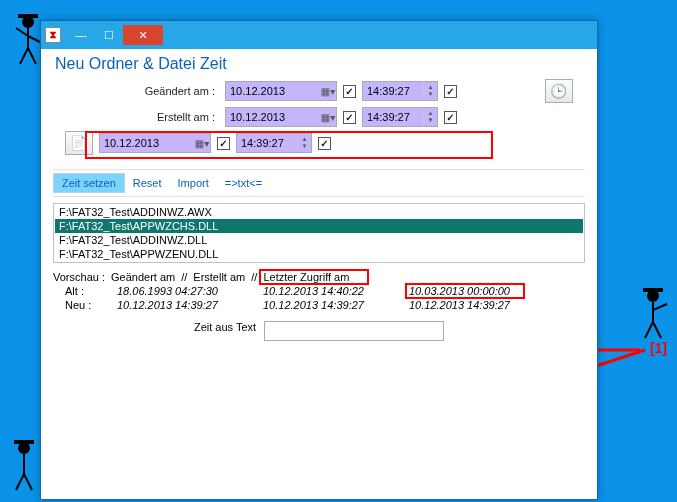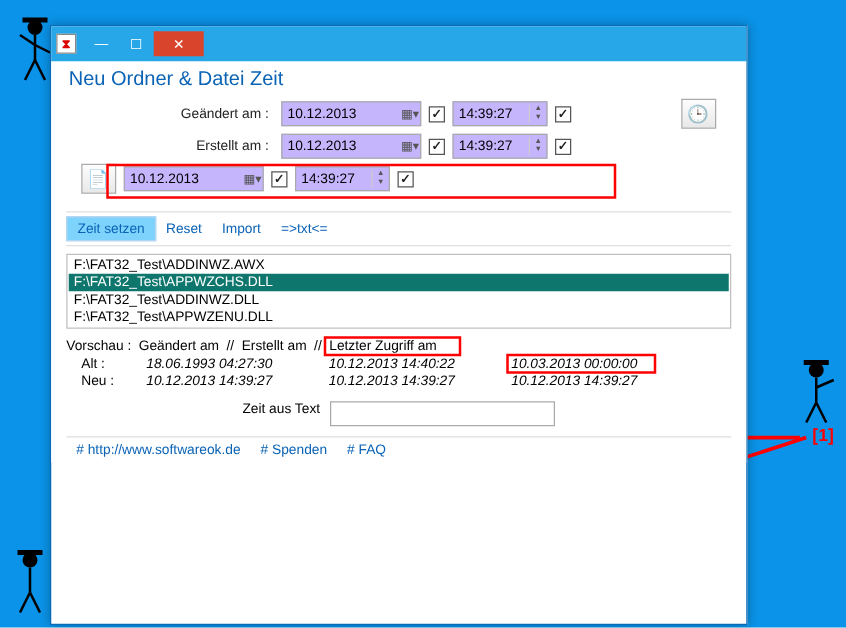--- a/index.html
+++ b/index.html
@@ -420,19 +420,14 @@
           <span class="cell">10.12.2013 14:39:27</span>
         </div>
       </div>
     </div>
 
     <div class="textfield-row">
       <span>Zeit aus Text</span>
       <input type="text" value="" style="">
     </div>
 
-    <div class="footer">
-      <span># http://www.softwareok.de</span>
-      <span># Spenden</span>
-      <span># FAQ</span>
-    </div>
   </div>
 </div>
 
 </body></html>

